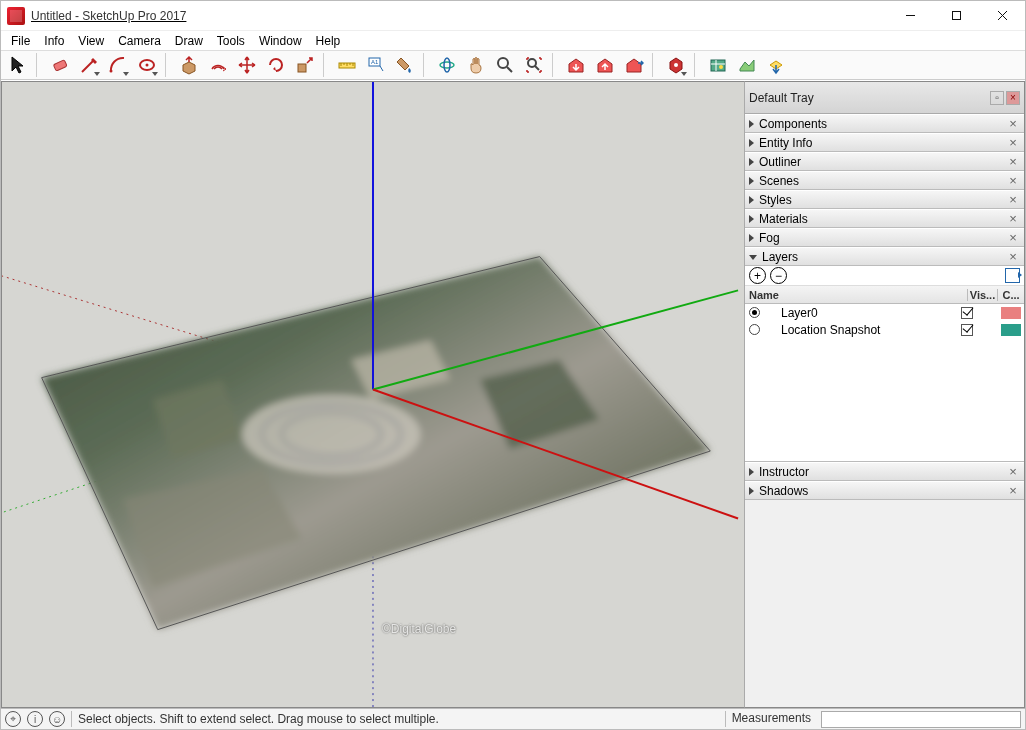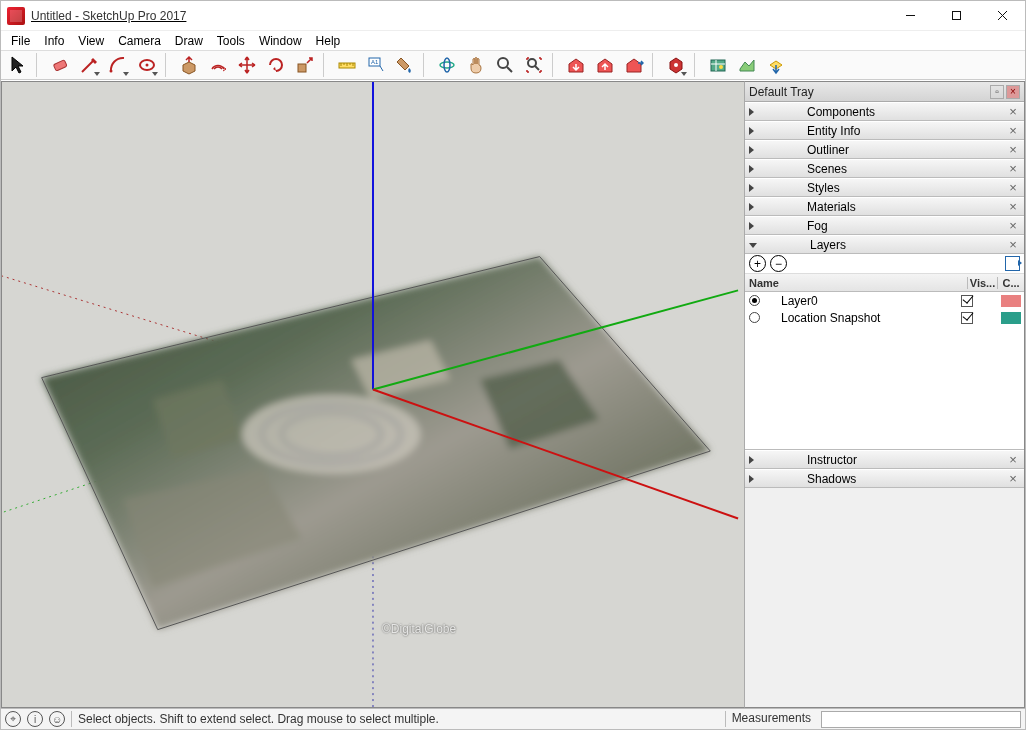--- a/index.html
+++ b/index.html
@@ -77,40 +77,39 @@
   
   .tray {
     width:281px;
     background:#f0f0f0;
     border:1px solid #888;
     border-left-color:#aaa;
     display:flex; flex-direction:column;
     font-size:12px;
   }
   .tray-title {
-    height:20px; display:flex; align-items:center;
+    height:32px; display:flex; align-items:center;
     padding:0 4px;
     background:linear-gradient(#e8e8e8,#d4d4d4);
     border-bottom:1px solid #aaa;
     font-size:12px; color:#222;
   }
   .tray-title .pin,.tray-title .cl{
     width:14px;height:14px; margin-left:2px; display:flex;align-items:center;justify-content:center;
     border:1px solid #aaa; font-size:10px; line-height:1;
   }
   .tray-title .cl{ background:#d99; color:#800;}
   .tray-title .sp{ margin-left:auto;}
   .panel-header {
     height:19px; display:flex; align-items:center;
     padding:0 4px;
     background:linear-gradient(#f6f6f6,#e0e0e0);
     border-top:1px solid #fff;
     border-bottom:1px solid #bbb;
     cursor:default;
-    gap:48px;
   }
   .panel-header .tri {
     width:0;height:0; margin-right:5px;
     border-top:4px solid transparent; border-bottom:4px solid transparent; border-left:5px solid #444;
   }
   .panel-header.expanded .tri {
     border-left:4px solid transparent; border-right:4px solid transparent; border-top:5px solid #444; border-bottom:none;
     margin-top:2px;
   }
   .panel-header .x {

